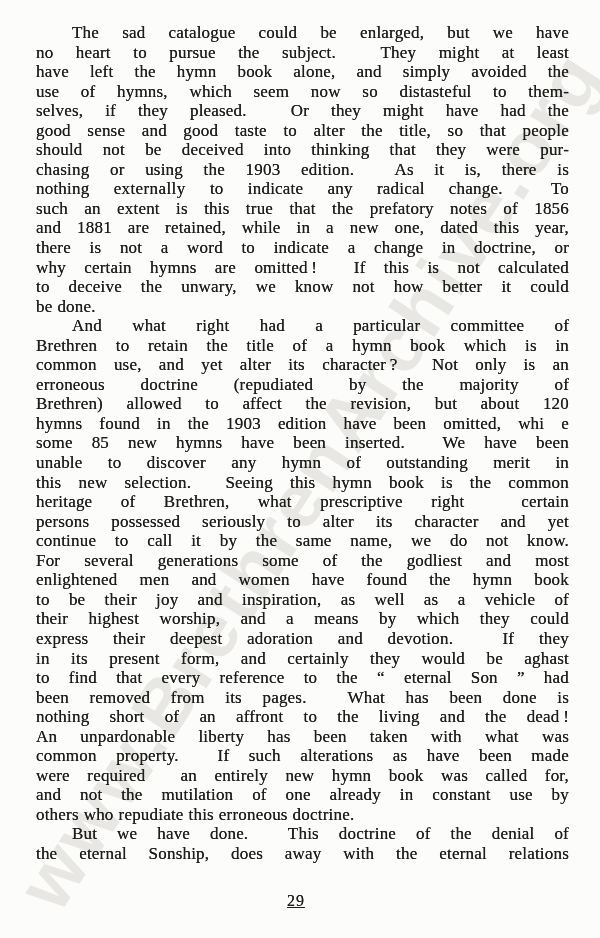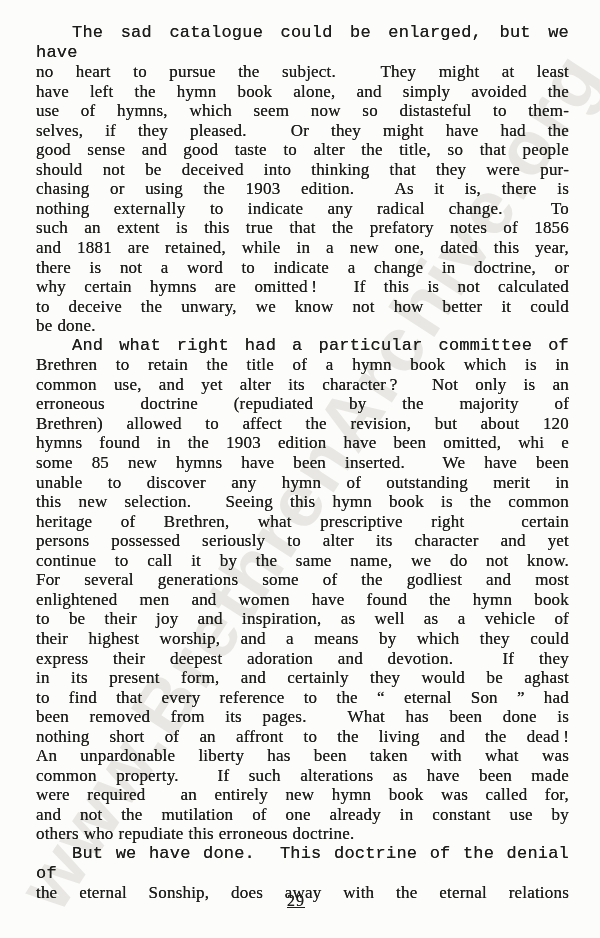--- a/index.html
+++ b/index.html
@@ -41,21 +41,21 @@
   .line {
     font-size: 17px;
     line-height: 19.55px;
     letter-spacing: 0.2px;
     word-spacing: 0.5px;
     text-align: justify;
     text-align-last: justify;
     text-shadow: 0 0 0.45px rgba(25, 25, 22, 0.9);
   }
   .line.end { text-align-last: left; }
-  .line.indent { text-indent: 36px; font-family: Liberation Mono, monospace; }
+  .line.indent { text-indent: 36px; }
   .line b { font-weight: 400; letter-spacing: 0.4px; }
   .page-number {
     position: absolute;
     left: 0;
     top: 892px;
     width: 592px;
     text-align: center;
     font-size: 16px;
     letter-spacing: 1px;
     text-shadow: 0 0 0.45px rgba(25, 25, 22, 0.9);

